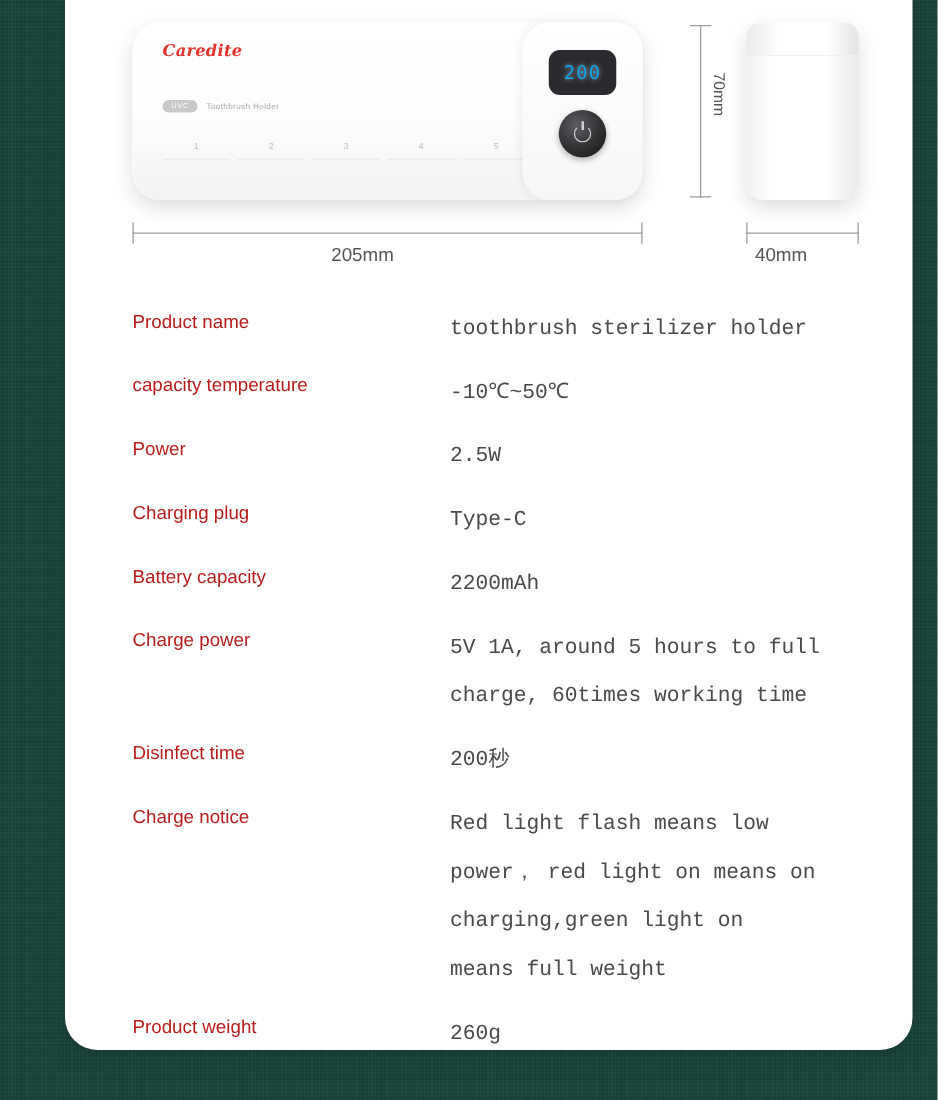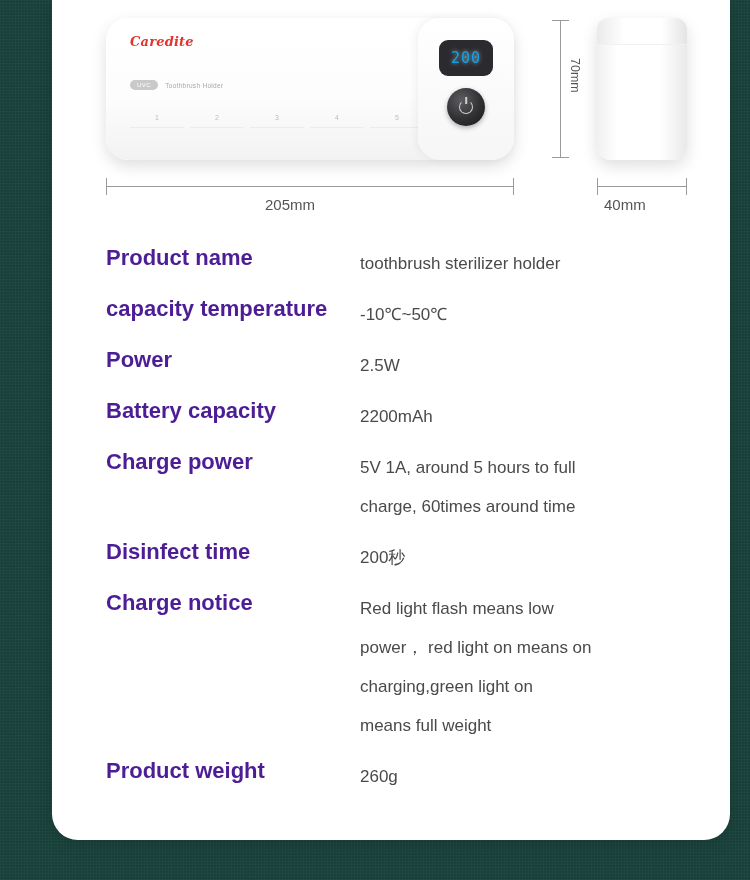--- a/index.html
+++ b/index.html
@@ -215,30 +215,31 @@
     padding: 0 54px;
   }
   .spec-row {
     display: flex;
     align-items: flex-start;
     margin-bottom: 12px;
   }
   .spec-label {
     width: 254px;
     flex: 0 0 254px;
-    font-size: 22px;
-    font-weight: bold;
-    color: #4c1d95;
+    font-size: 15px;
+    font-weight: normal;
+    color: #b91c1c;
     line-height: 27px;
   }
   .spec-value {
     flex: 1;
     font-size: 17px;
     color: #4a4a4a;
     line-height: 39px;
+    font-family: Liberation Mono, monospace;
   }
   .spec-value .line {
     display: block;
   }
 </style>
 </head>
 <body>
 
 <div class="bg-texture"></div>
 
@@ -323,33 +324,39 @@
       </div>
     </div>
 
     <div class="spec-row">
       <div class="spec-label">Power</div>
       <div class="spec-value">
         <span class="line">2.5W</span>
       </div>
     </div>
 
+    <div class="spec-row">
+      <div class="spec-label">Charging plug</div>
+      <div class="spec-value">
+        <span class="line">Type-C</span>
+      </div>
+    </div>
 
     <div class="spec-row">
       <div class="spec-label">Battery capacity</div>
       <div class="spec-value">
         <span class="line">2200mAh</span>
       </div>
     </div>
 
     <div class="spec-row">
       <div class="spec-label">Charge power</div>
       <div class="spec-value">
         <span class="line">5V 1A, around 5 hours to full</span>
-        <span class="line">charge, 60times around time</span>
+        <span class="line">charge, 60times working time</span>
       </div>
     </div>
 
     <div class="spec-row">
       <div class="spec-label">Disinfect time</div>
       <div class="spec-value">
         <span class="line">200秒</span>
       </div>
     </div>
 

